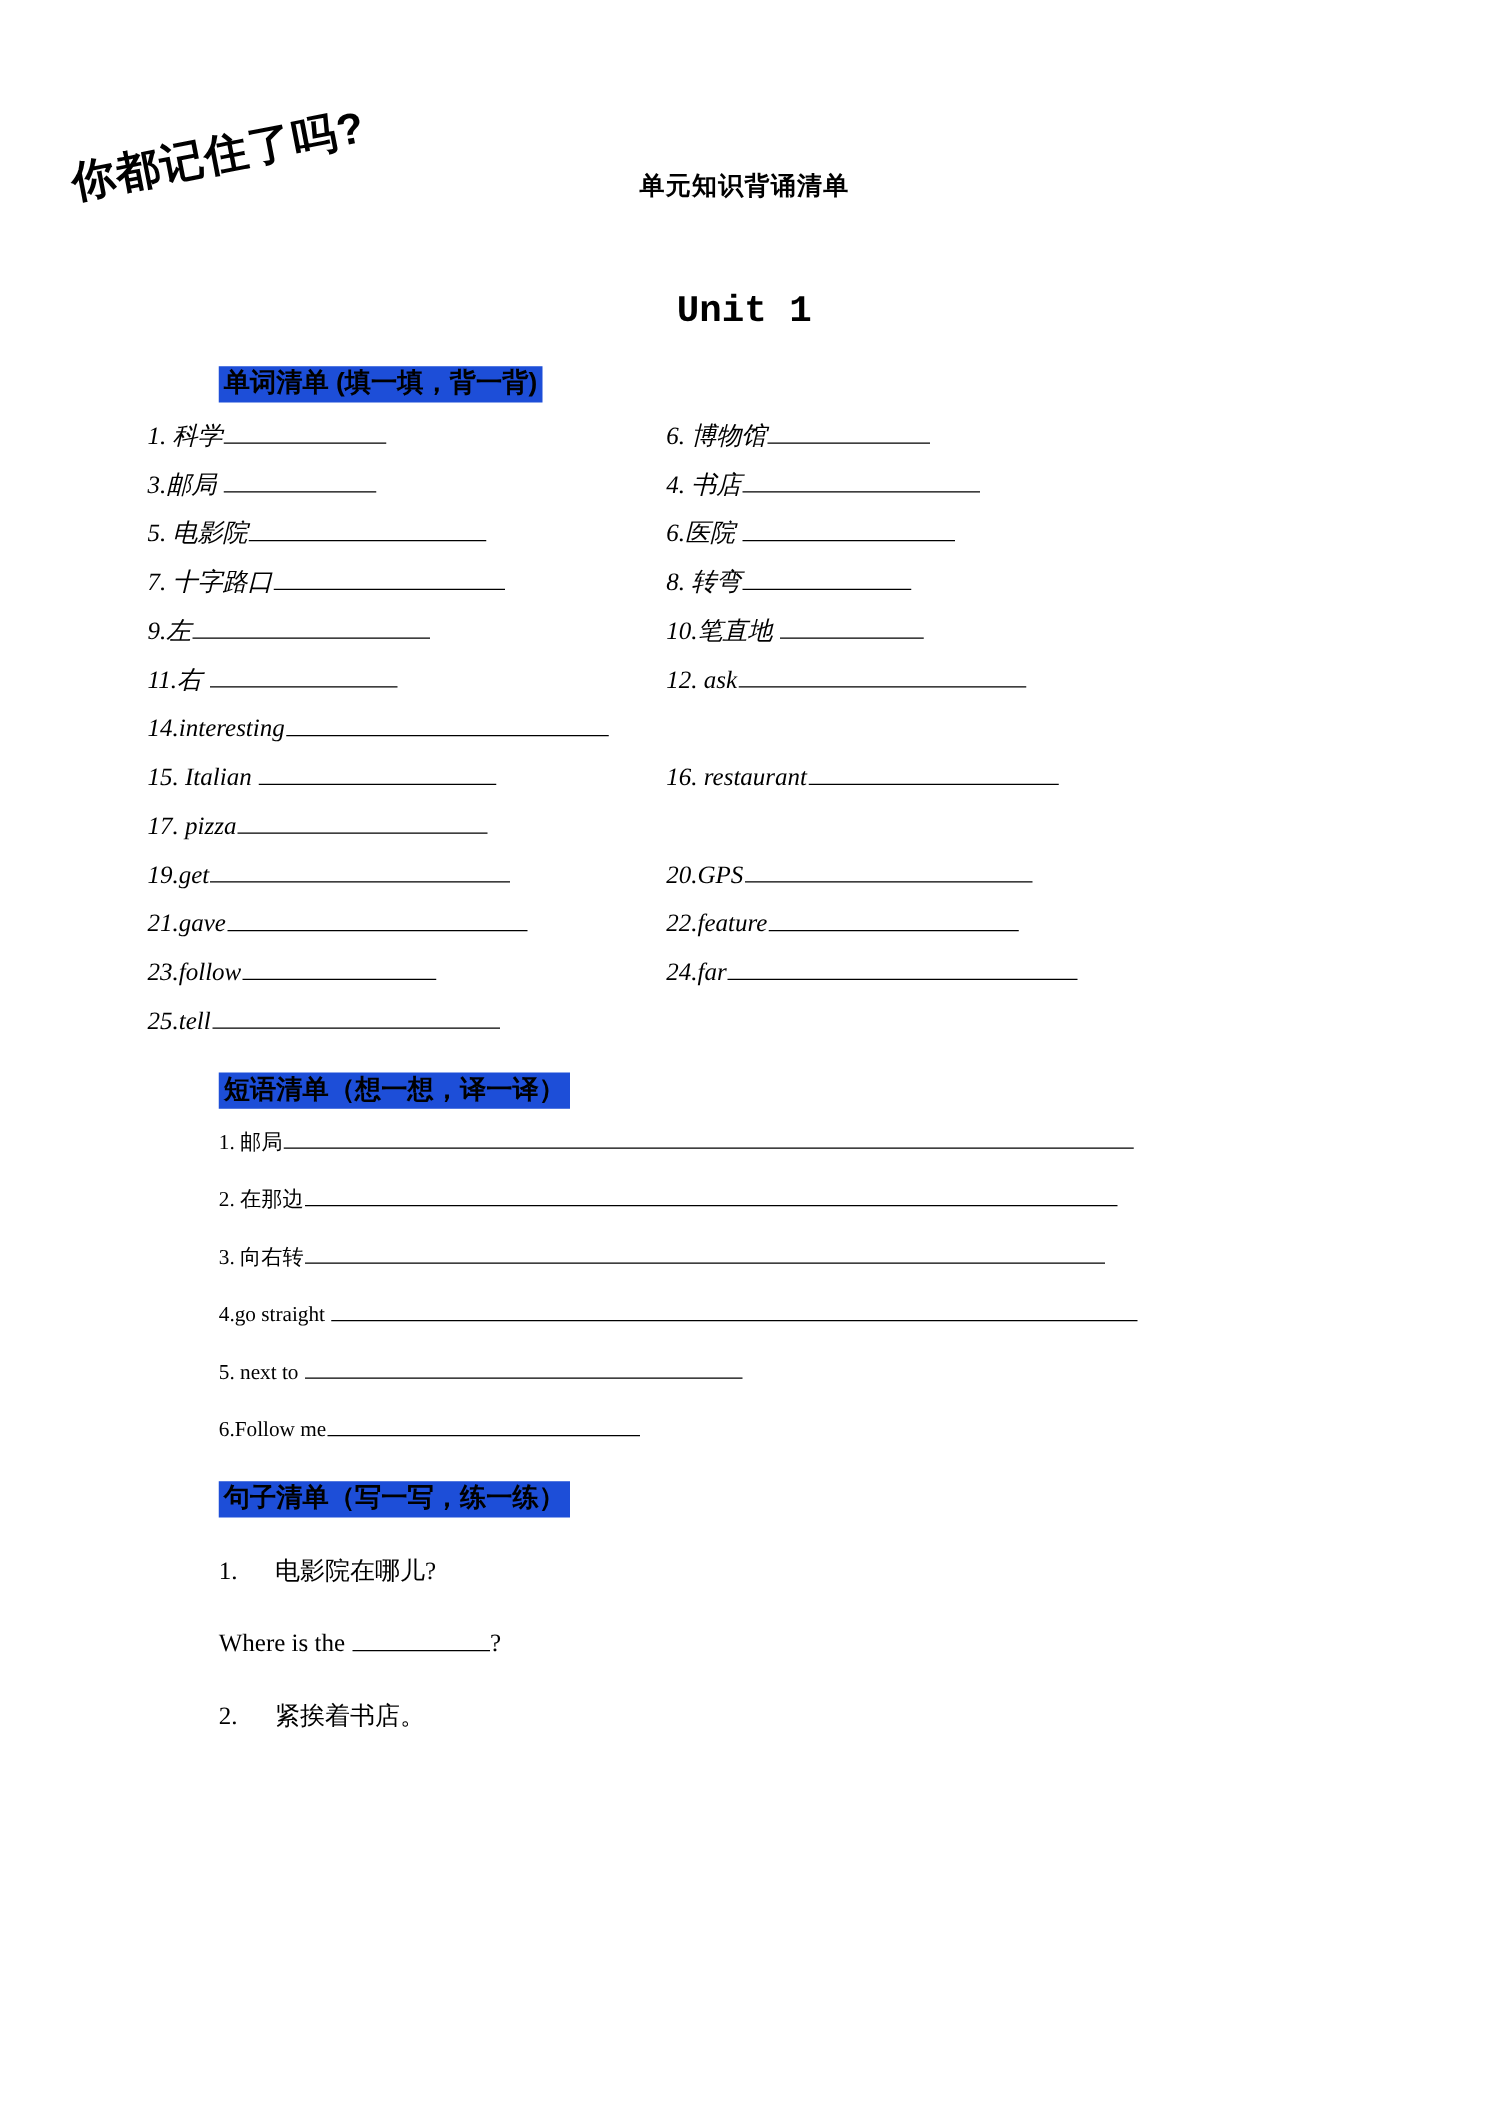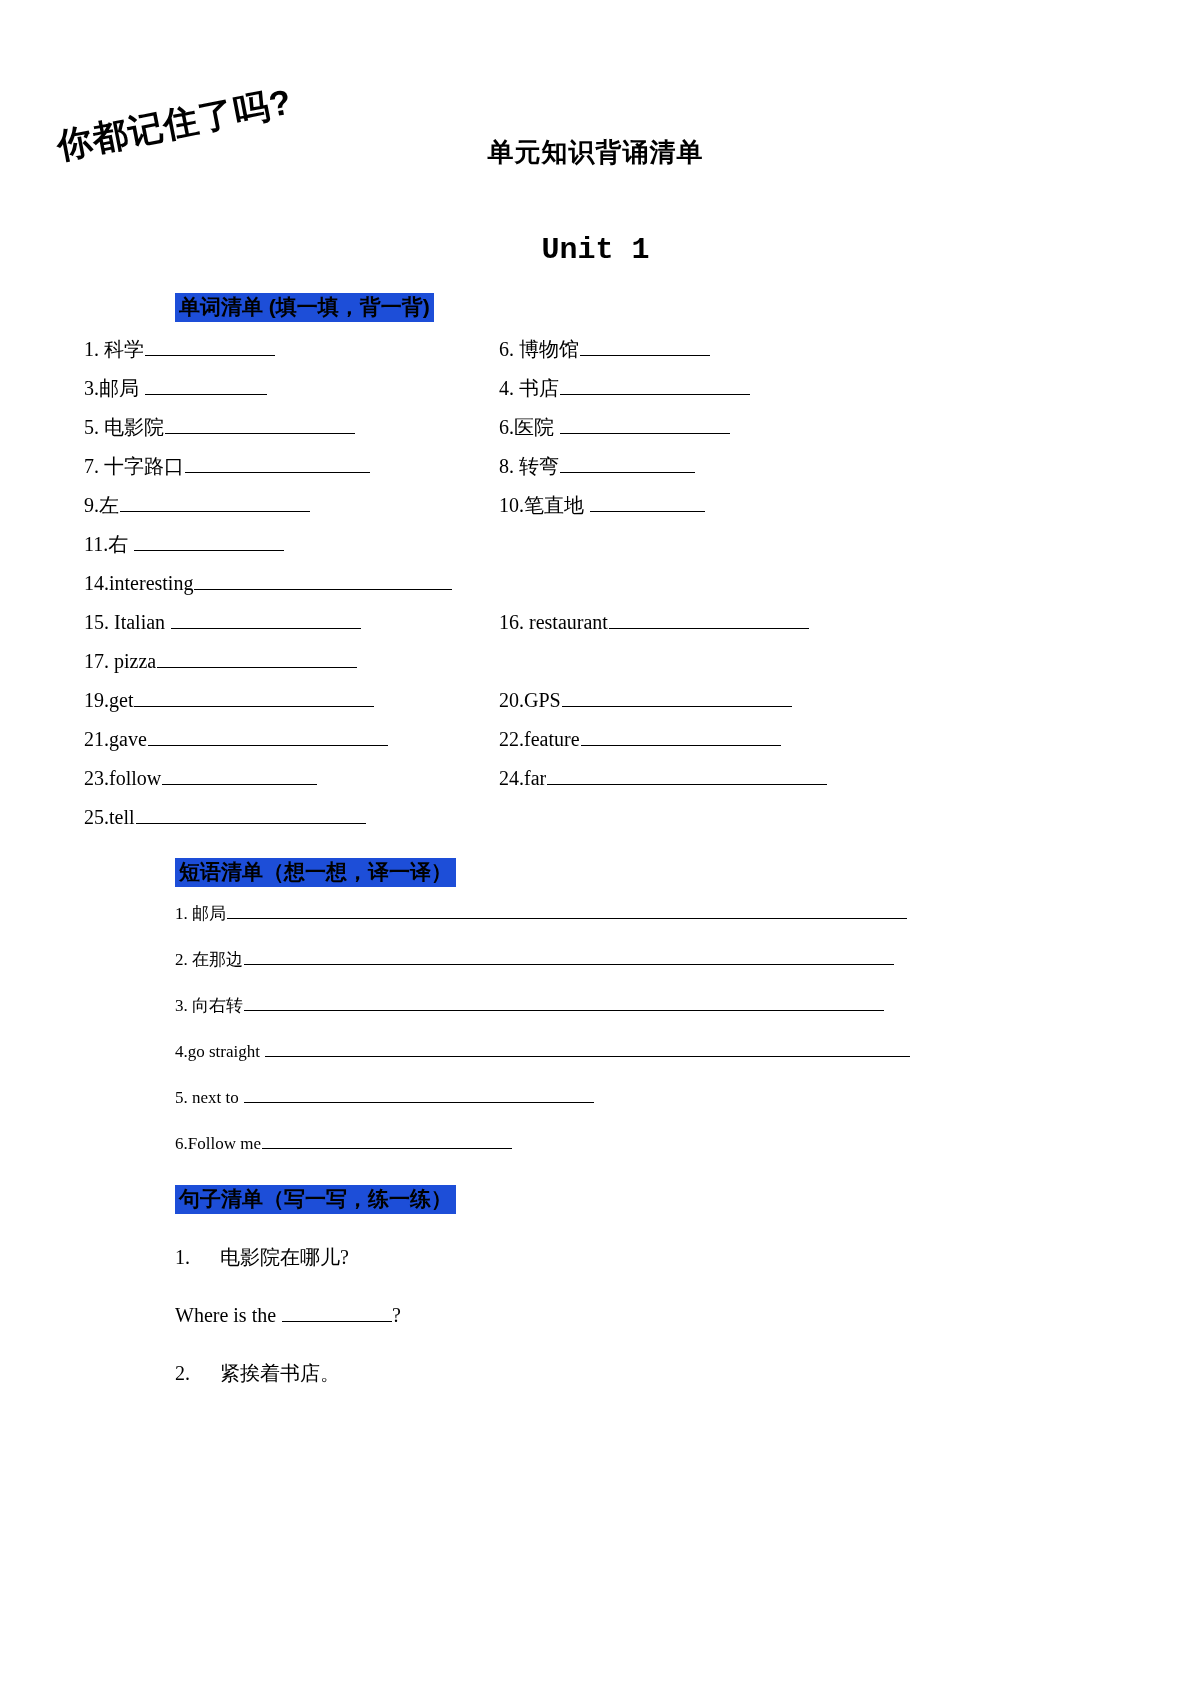--- a/index.html
+++ b/index.html
@@ -41,21 +41,21 @@
     white-space: nowrap;
   }
   .doc-title {
     position: absolute;
     left: 0;
     right: 0;
     top: 30px;
     text-align: center;
     font-family: "Liberation Sans", sans-serif;
     font-weight: bold;
-    font-size: 26px;
+    font-size: 20px;
     letter-spacing: 1px;
   }
   .unit-title {
     text-align: center;
     font-family: Liberation Mono, monospace;
     font-weight: bold;
     font-size: 30px;
     margin-top: 8px;
   }
   
@@ -69,22 +69,23 @@
     padding: 2px 4px 3px 4px;
     line-height: 1.15;
   }
   .section-head-wrap {
     margin-left: 175px;
     margin-top: 26px;
     margin-bottom: 12px;
   }
   
   .words {
-    margin-left: 84px;
+    margin-left: 118px;
     width: 830px;
+    font-style: italic;
   }
   .wrow {
     display: flex;
     width: 100%;
     margin-bottom: 9px;
   }
   .wcell {
     width: 50%;
     font-size: 20px;
     line-height: 30px;
@@ -155,20 +156,21 @@
       <div class="wrow">
         <div class="wcell"><span class="lbl">7. 十字路口</span><span class="ul" style="width: 185px;"></span></div>
         <div class="wcell"><span class="lbl">8. 转弯</span><span class="ul" style="width: 135px;"></span></div>
       </div>
       <div class="wrow">
         <div class="wcell"><span class="lbl">9.左</span><span class="ul" style="width: 190px;"></span></div>
         <div class="wcell"><span class="lbl">10.笔直地 </span><span class="ul" style="width: 115px;"></span></div>
       </div>
       <div class="wrow">
         <div class="wcell"><span class="lbl">11.右 </span><span class="ul" style="width: 150px;"></span></div>
+        <div class="wcell"><span class="lbl">12. ask</span><span class="ul" style="width: 230px;"></span></div>
       </div>
       <div class="wrow">
         <div class="wcell"><span class="lbl">14.interesting</span><span class="ul" style="width: 258px;"></span></div>
       </div>
       <div class="wrow">
         <div class="wcell"><span class="lbl">15.  Italian </span><span class="ul" style="width: 190px;"></span></div>
         <div class="wcell"><span class="lbl">16. restaurant</span><span class="ul" style="width: 200px;"></span></div>
       </div>
       <div class="wrow">
         <div class="wcell"><span class="lbl">17. pizza</span><span class="ul" style="width: 200px;"></span></div>

